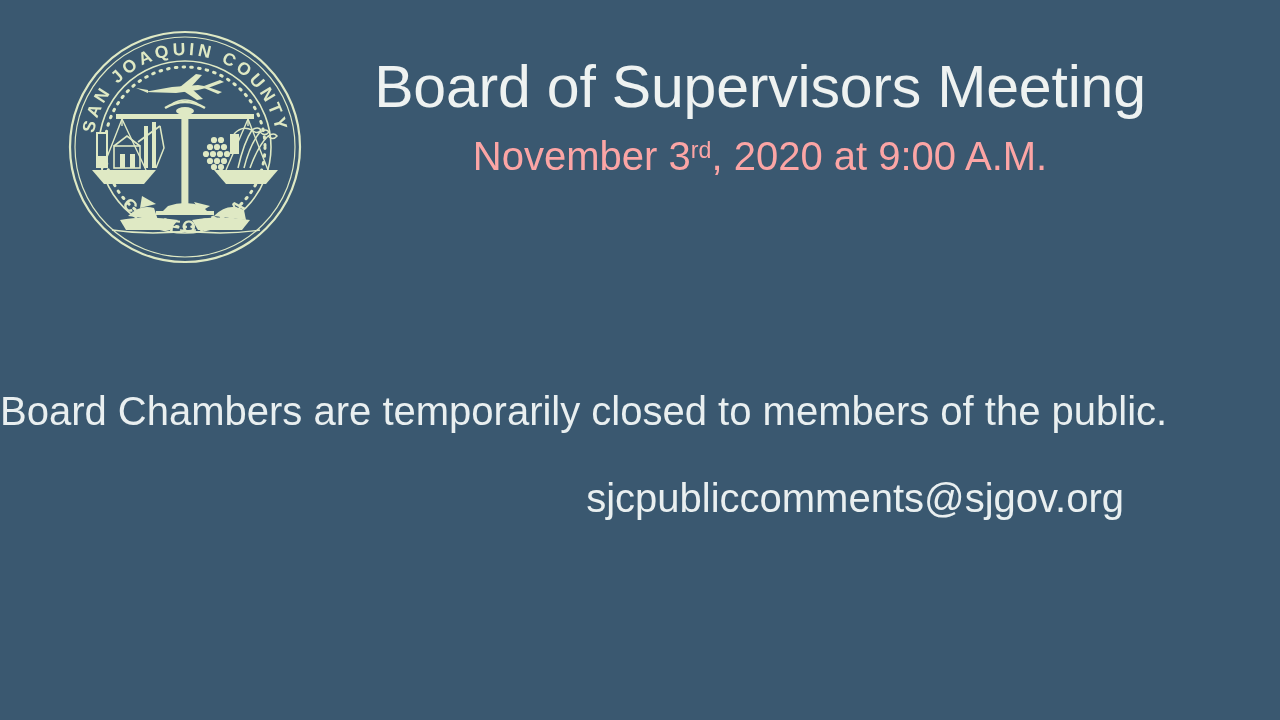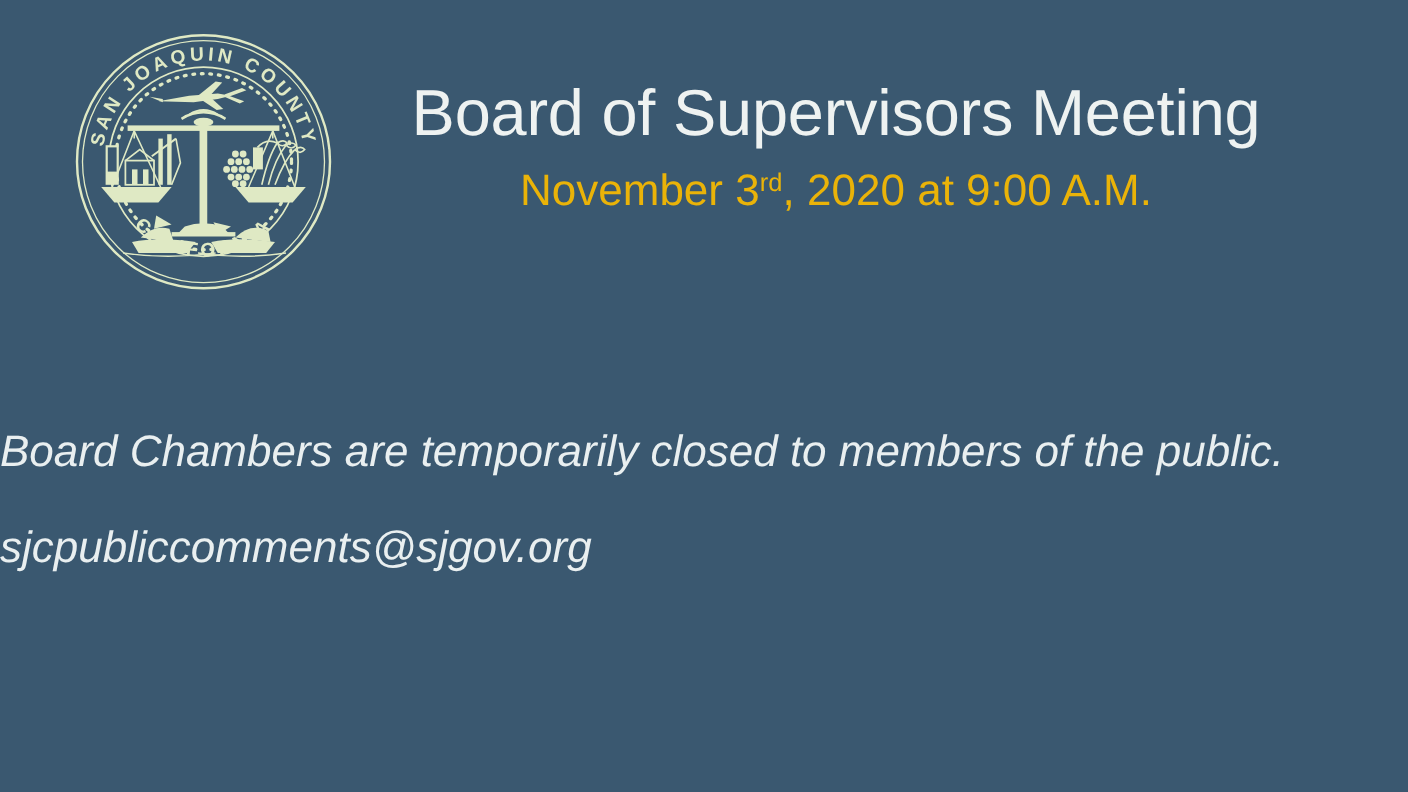--- a/index.html
+++ b/index.html
@@ -35,44 +35,42 @@
     width: 860px;
     text-align: center;
   }
   #meeting-title {
     font-size: 59px;
     line-height: 70px;
     color: #eef2f1;
     font-weight: 400;
     letter-spacing: -0.2px;
     white-space: nowrap;
-    margin-top: 16px;
   }
   #meeting-date {
     margin-top: 4px;
     font-size: 40px;
     line-height: 48px;
-    color: #eab308;
+    color: #fca5a5;
     font-weight: 400;
     white-space: nowrap;
   }
   #meeting-date .ord {
     font-size: 0.58em;
     vertical-align: 0.52em;
     letter-spacing: 0.1px;
   }
 
   
   #body-block {
     position: absolute;
     left: 0;
     top: 368px;
     width: 1124px;
-    text-align: left;
-    font-style: italic;
+    text-align: right;
   }
   .body-line {
     font-size: 40px;
     line-height: 87px;
     color: #e9eff0;
     font-weight: 400;
     white-space: nowrap;
   }
 </style>
 </head>

